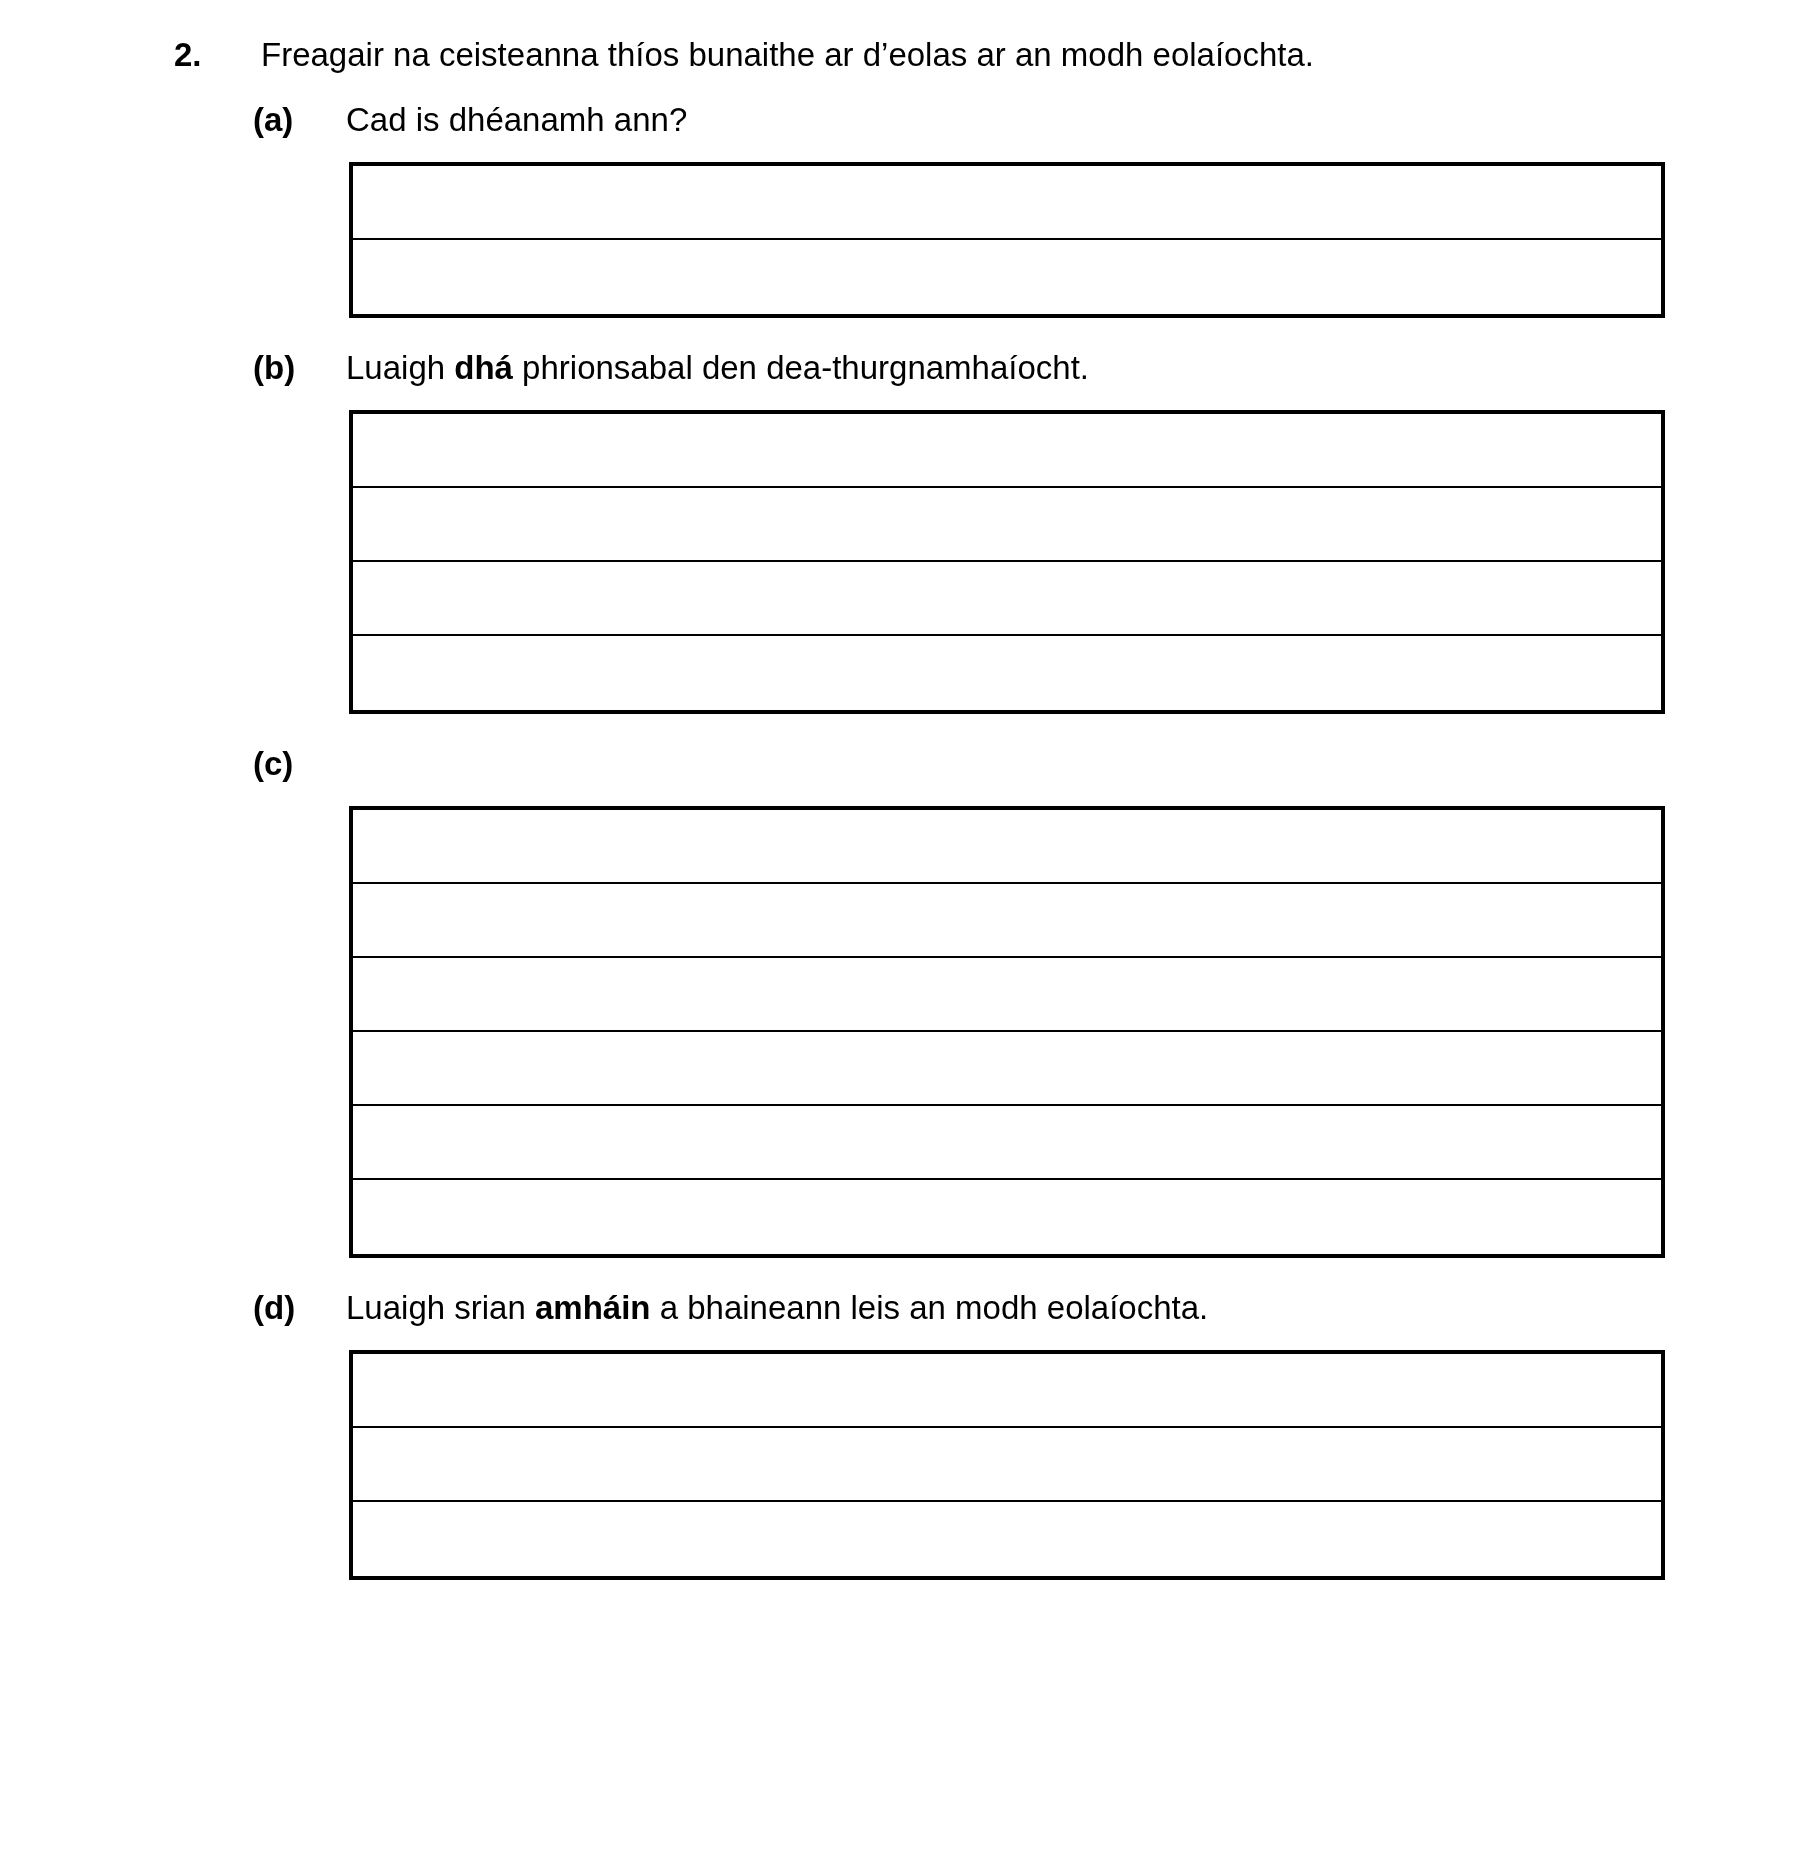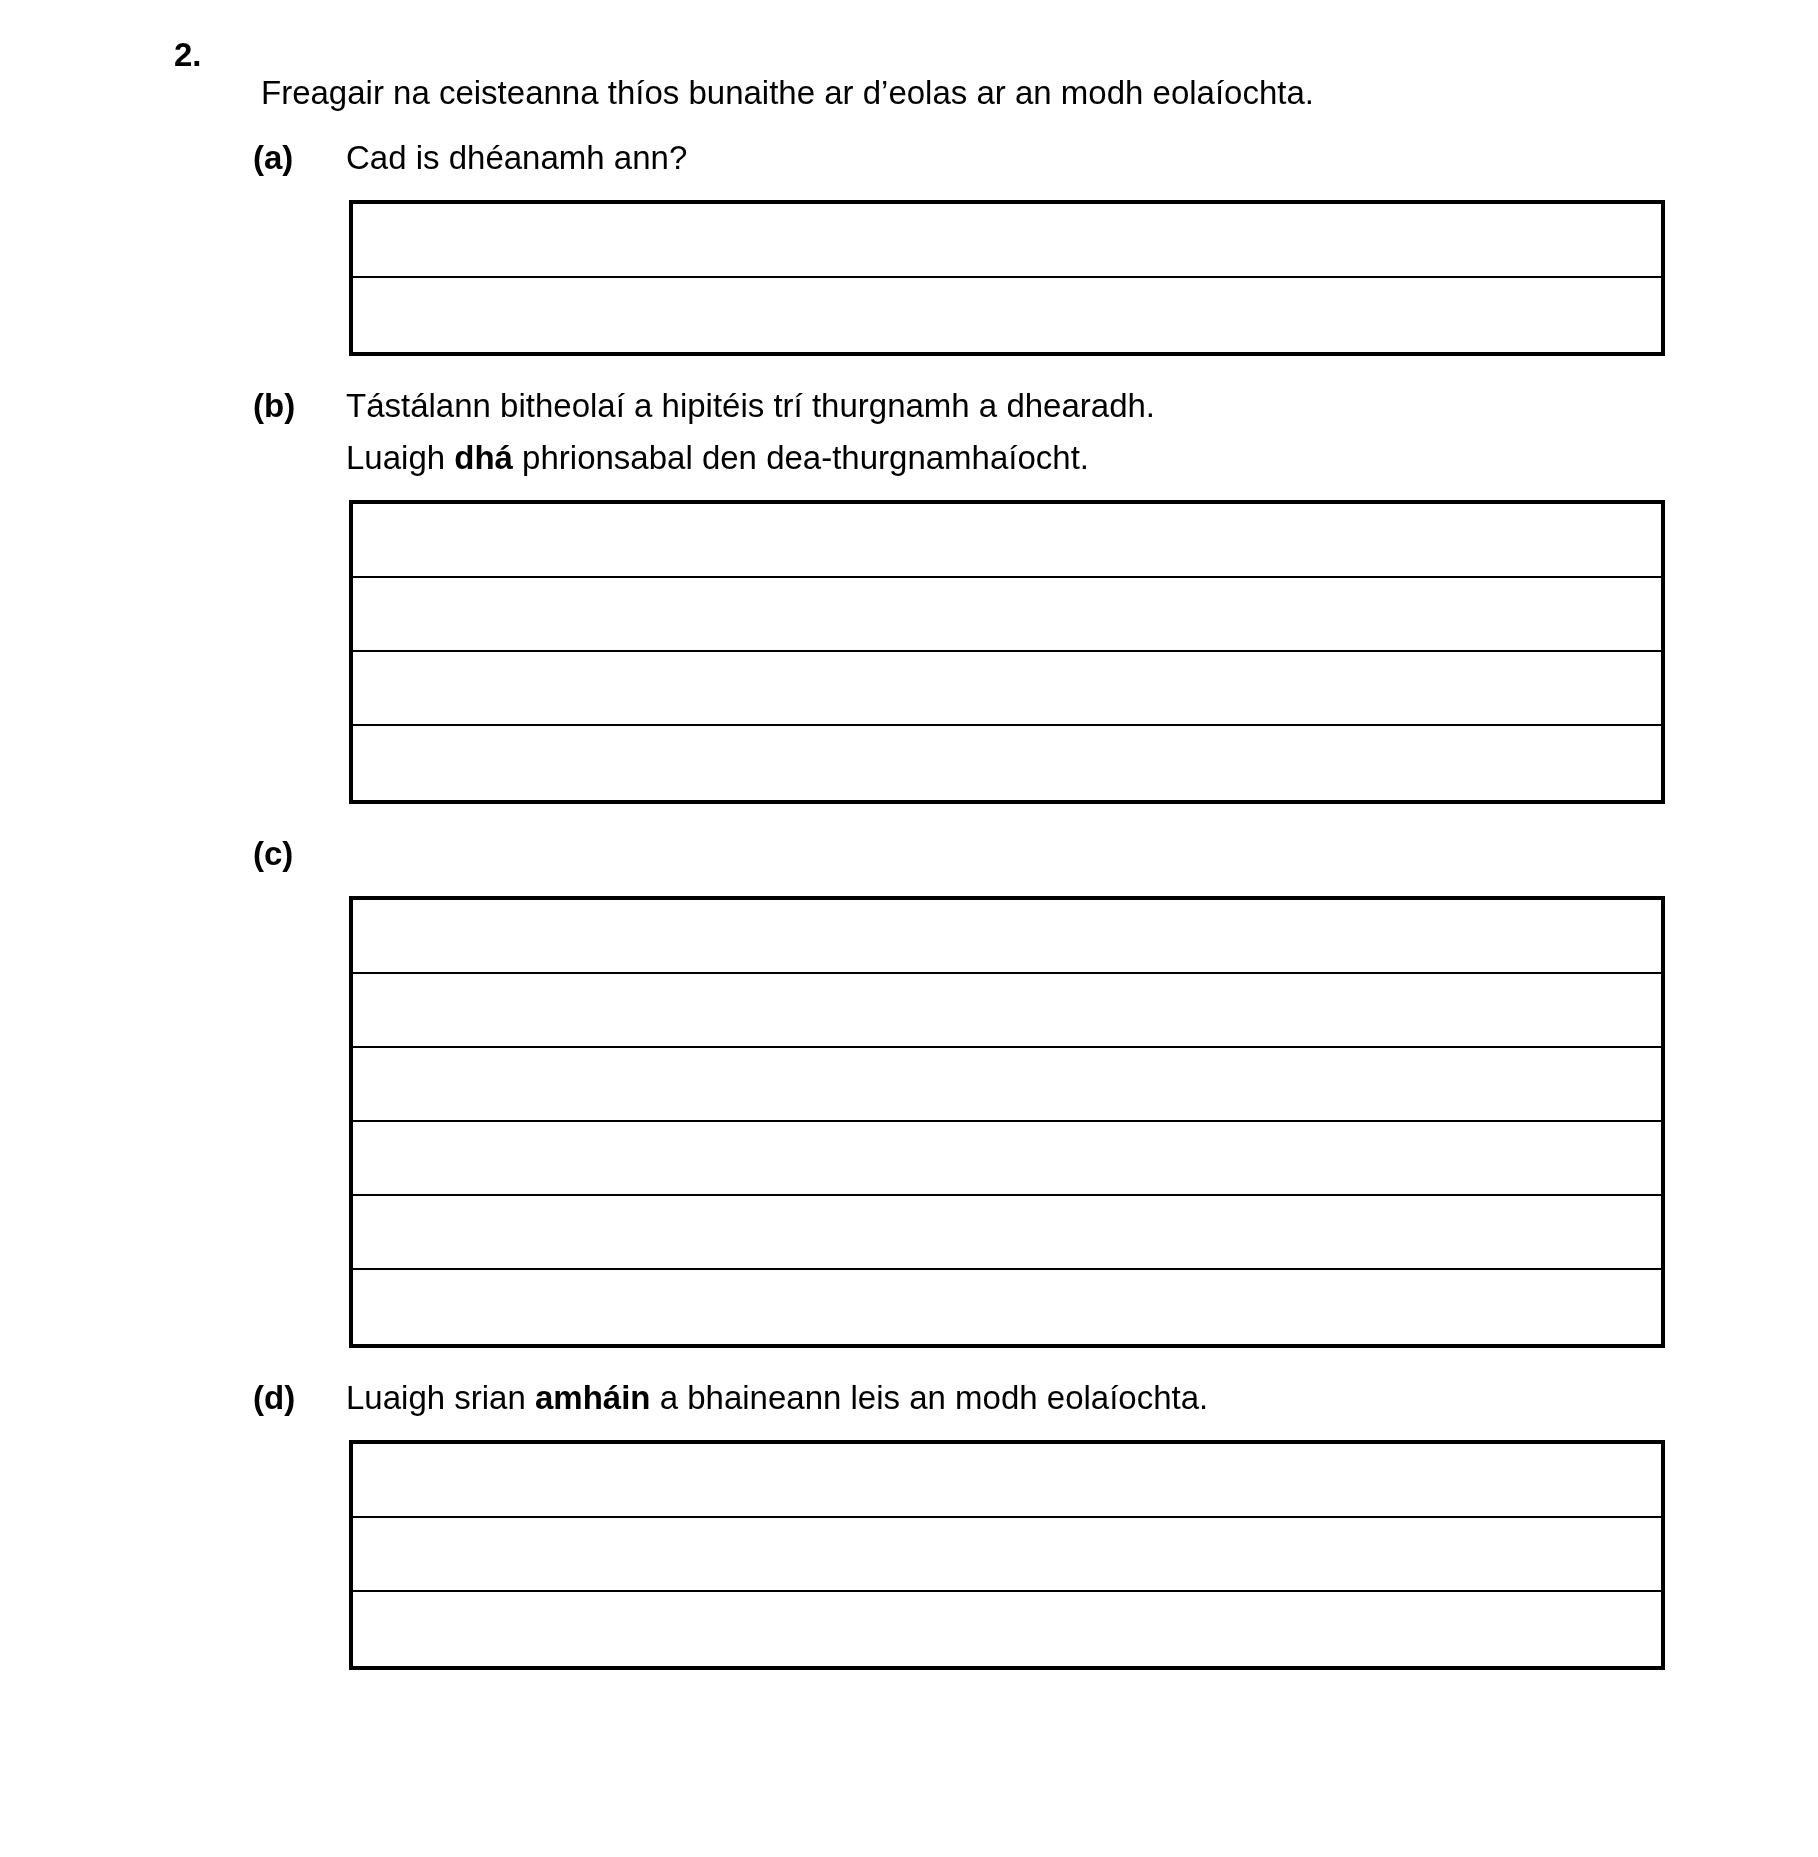--- a/index.html
+++ b/index.html
@@ -19,21 +19,21 @@
   .q-head {
     display: flex;
     padding-left: 174px;
     margin-bottom: 13px;
   }
   .q-num {
     width: 87px;
     flex: 0 0 87px;
     font-weight: 700;
   }
-  .q-intro { flex: 1; margin-top: 38px; }
+  .q-intro { flex: 1; }
   .part-head {
     display: flex;
     padding-left: 253px;
   }
   .part-label {
     width: 93px;
     flex: 0 0 93px;
     font-weight: 700;
   }
   .part-text { flex: 1; }
@@ -71,21 +71,20 @@
         </div>
         <div class="answer-box">
           <div class="answer-row"></div>
           <div class="answer-row"></div>
         </div>
       </section>
       <section>
         <div class="part-head">
           <span class="part-label">(b)</span>
           <div class="part-text">
-            <div><span class="">Tástálann bitheolaí a hipitéis trí thurgnamh a dhearadh.</span></div>
             <div><span class="">Luaigh </span><span class="bold">dhá</span><span class=""> phrionsabal den dea-thurgnamhaíocht.</span></div>
           </div>
         </div>
         <div class="answer-box">
           <div class="answer-row"></div>
           <div class="answer-row"></div>
           <div class="answer-row"></div>
           <div class="answer-row"></div>
         </div>
       </section>

